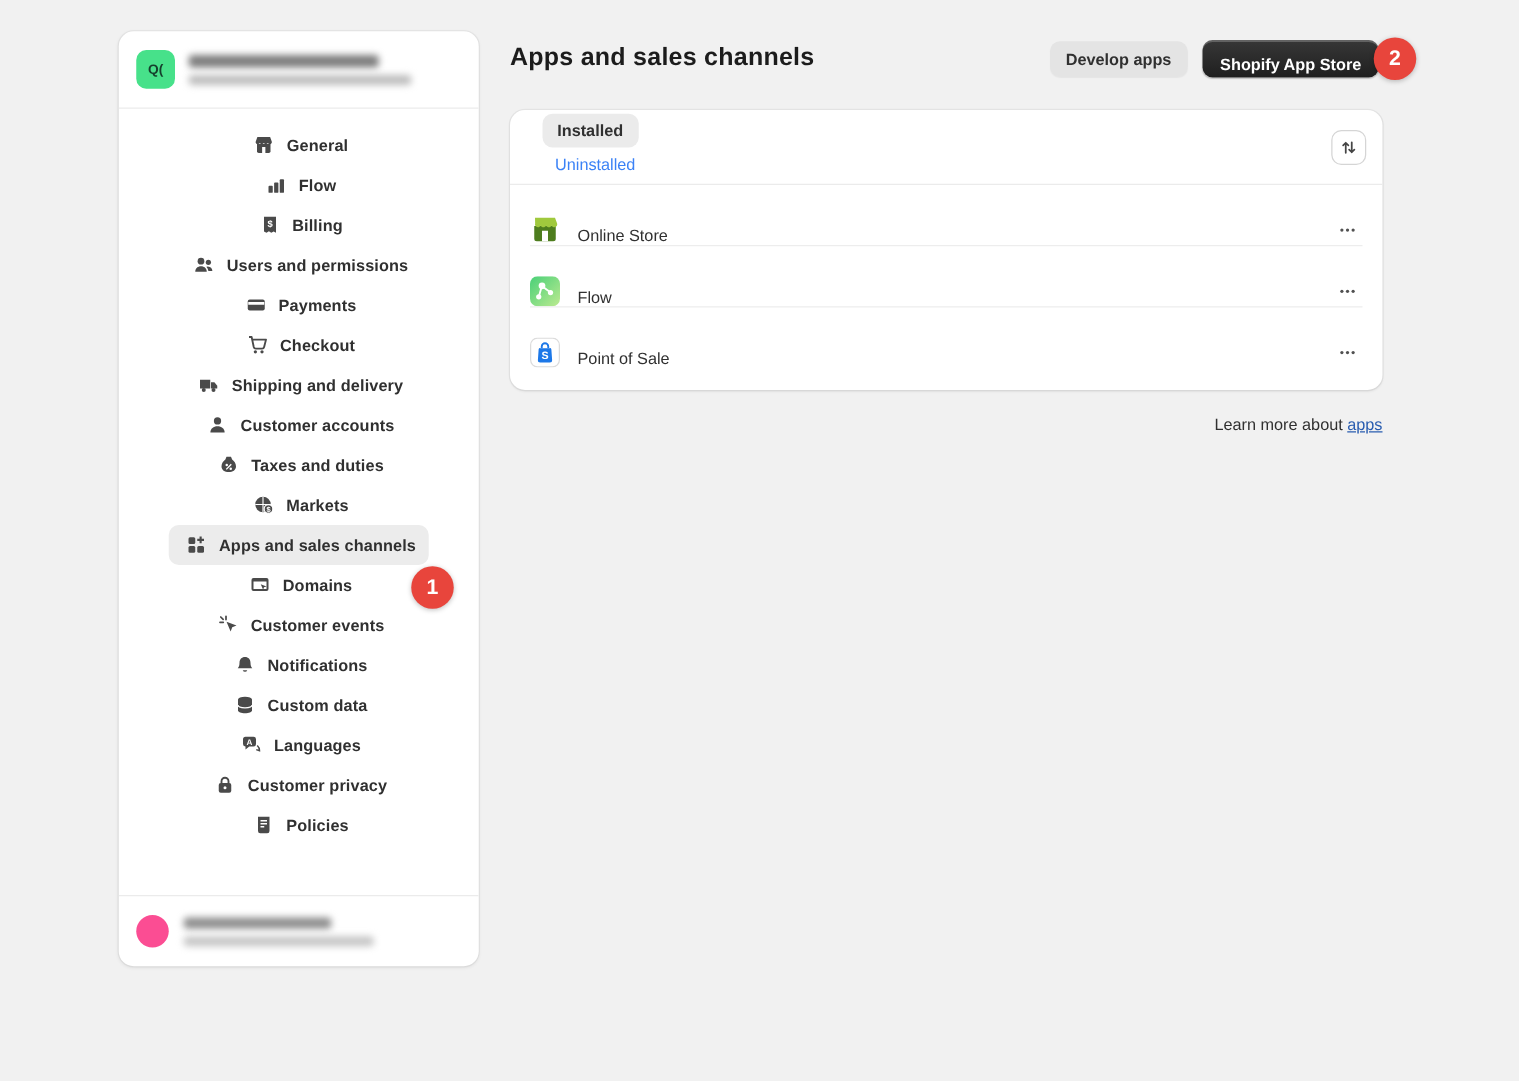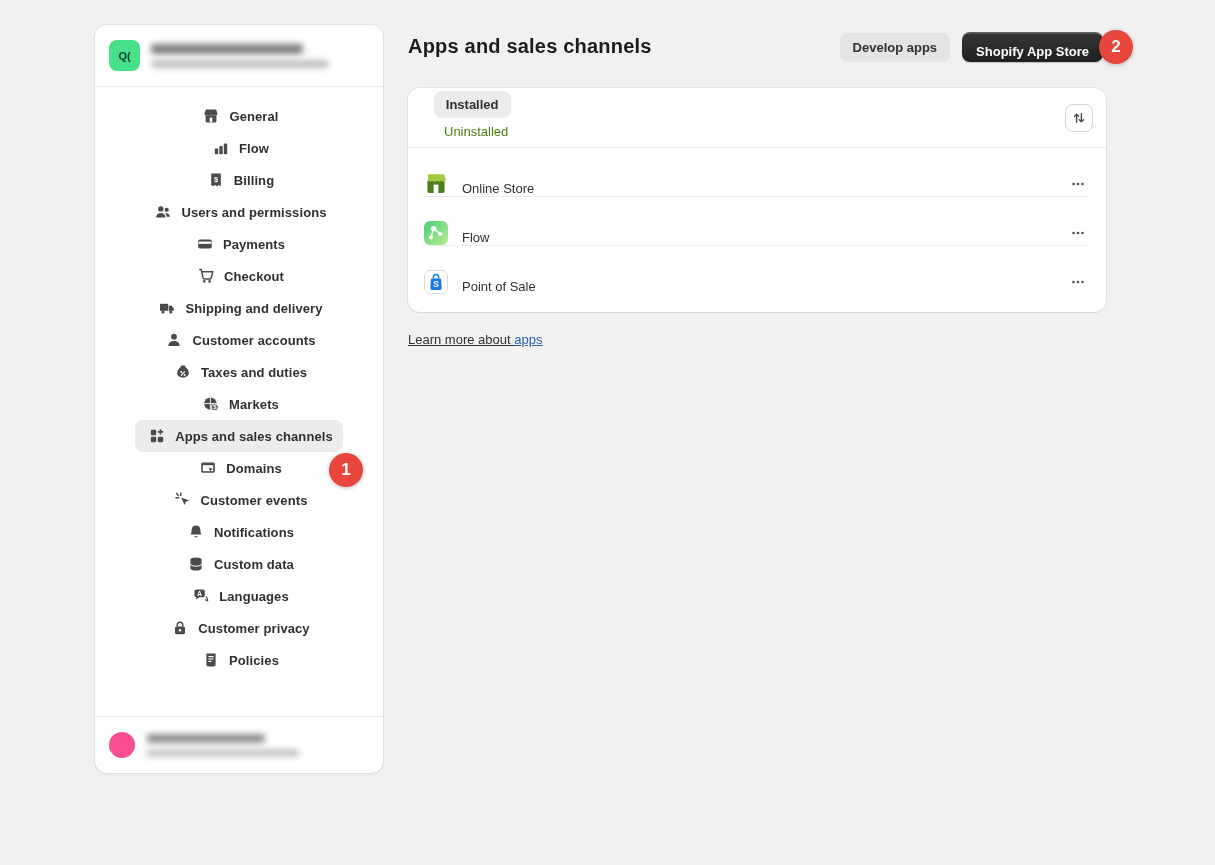--- a/index.html
+++ b/index.html
@@ -66,36 +66,36 @@
   
   .card {
     position: absolute; left: 408px; top: 88px; width: 698px; height: 224px;
     background: #fff; border-radius: 12px;
     box-shadow: 0 0 0 1px rgba(0,0,0,.05), 0 1px 2px rgba(0,0,0,.06);
   }
   .tabs-row { height: 60px; display: flex; align-items: center; padding: 0 13px 0 16px; border-bottom: 1px solid #ebebeb; }
   .tabs { display: flex; align-items: center; flex-direction: column; }
   .tab {
     border: none; background: transparent; font-family: inherit; font-size: 13px;
-    height: 27px; padding: 0 12px; border-radius: 8px; color: #4d7c0f; font-weight: 500; cursor: pointer;
+    height: 27px; padding: 0 12px; border-radius: 8px; color: #3b82f6; font-weight: 500; cursor: pointer;
   }
   .tab.active { background: #ebebeb; color: #303030; font-weight: 600; }
   .tab + .tab { margin-left: 8px; }
   .sort-button {
     margin-left: auto; width: 28px; height: 28px; border: 1px solid #d5d5d5; background: #fff;
     border-radius: 8px; display: flex; align-items: center; justify-content: center; cursor: pointer; padding: 0;
   }
 
   .app-row { height: 48px; display: flex; align-items: flex-end; gap: 14px; padding: 0 16px; }
   .row-sep { height: 1px; background: #ededed; margin: 0 16px; }
   .app-icon { width: 24px; height: 24px; display: flex; flex: 0 0 24px; }
   .app-name { font-size: 13px; color: #303030; }
   .dots { margin-left: auto; border: none; background: transparent; cursor: pointer; display: flex; padding: 4px; border-radius: 6px; }
 
-  .learn-more { position: absolute; top: 332px; left: 408px; width: 698px; text-align: left; font-size: 13px; color: #303030; text-decoration: underline; }
+  .learn-more { position: absolute; top: 332px; left: 408px; width: 698px; text-align: right; font-size: 13px; color: #303030; }
   .learn-more a { color: #2a5db0; }
 
   
   .badge {
     position: absolute; width: 34px; height: 34px; border-radius: 50%;
     background: #e8453c; color: #fff; font-size: 17px; font-weight: 700;
     display: flex; align-items: center; justify-content: center;
     box-shadow: 0 1px 4px rgba(0,0,0,.25); z-index: 10;
   }
   .badge-1 { left: 329px; top: 453px; }

